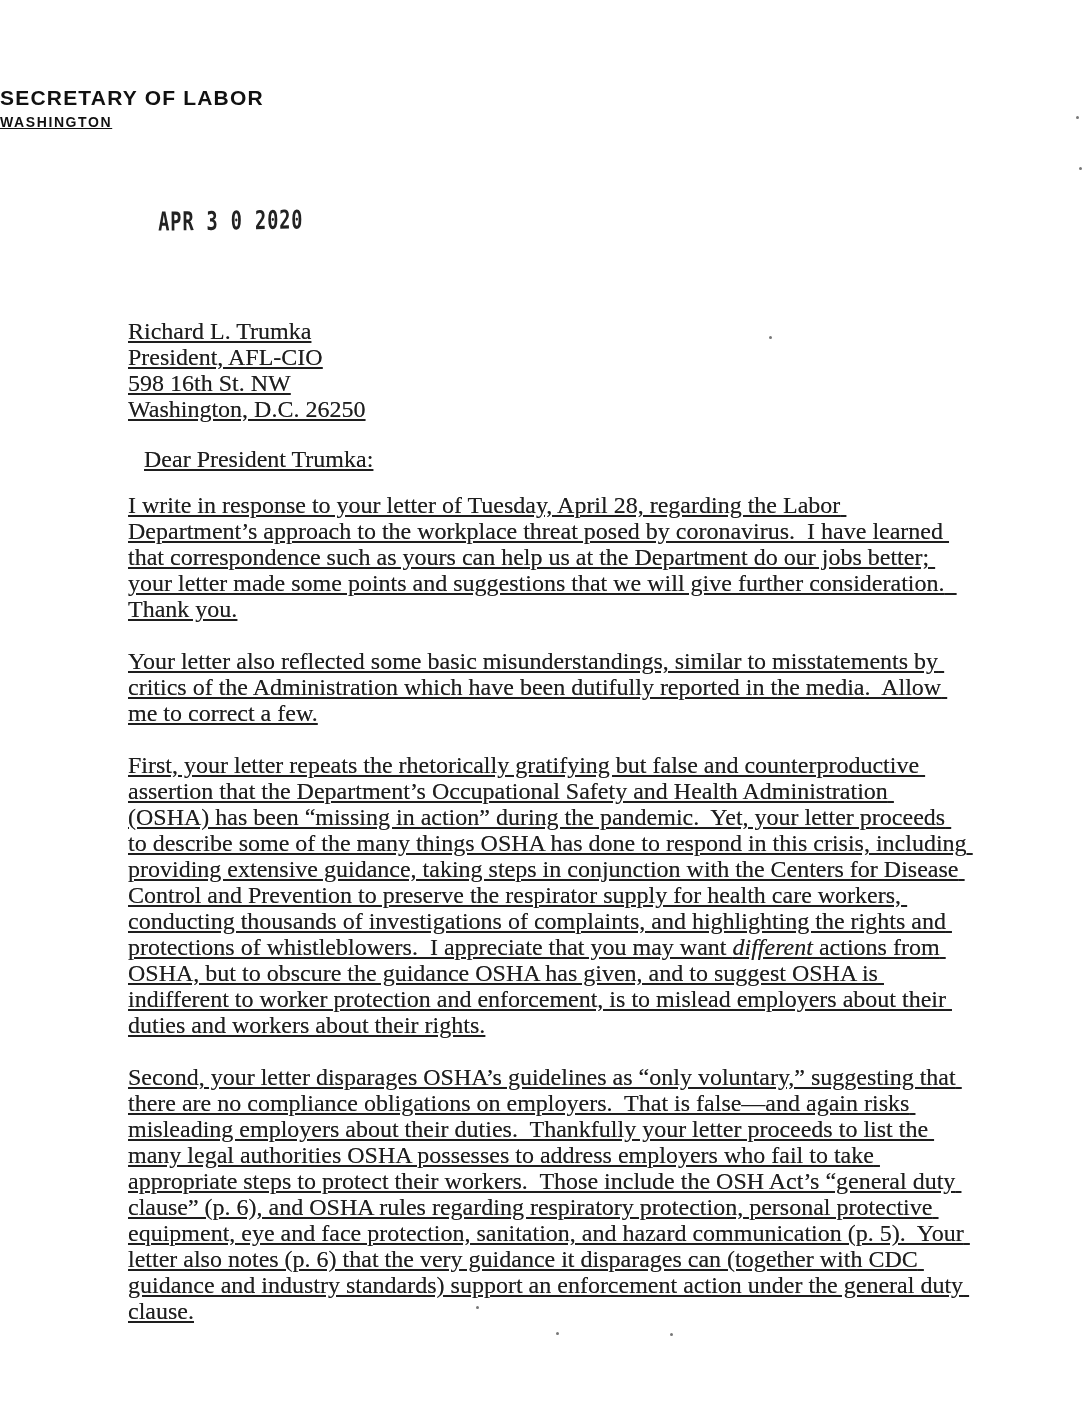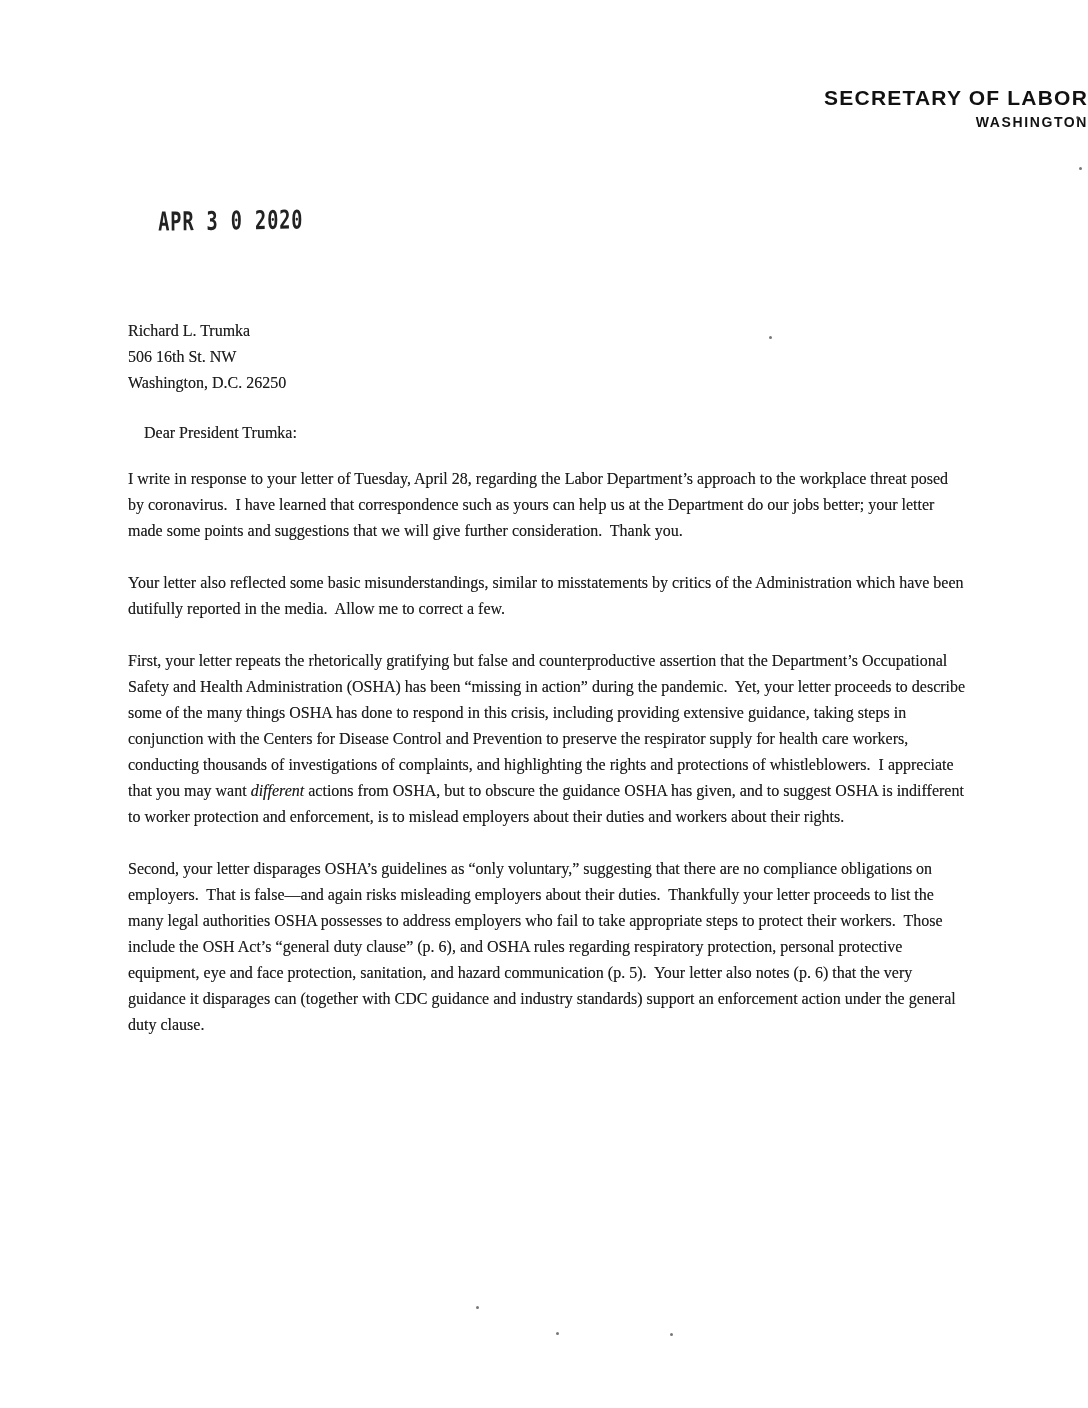--- a/index.html
+++ b/index.html
@@ -10,56 +10,58 @@
     background: #ffffff;
     font-family: "Liberation Serif", serif;
     color: #1e1e1e;
     overflow: hidden;
   }
   .letterhead {
     position: absolute;
     top: 86px;
     left: 0;
     width: 100%;
-    text-align: right;
+    text-align: left;
     font-family: "Liberation Sans", sans-serif;
     color: #111;
   }
   .letterhead-title {
     font-size: 21px;
     font-weight: 700;
     letter-spacing: 1.2px;
   }
   .letterhead-sub {
     font-size: 14px;
     font-weight: 700;
     letter-spacing: 1.6px;
     margin-top: 4px;
+    text-decoration: underline;
   }
   .date-stamp {
     position: absolute;
     left: 158px;
     top: 207px;
     font-family: "DejaVu Sans Mono", monospace;
     font-weight: 700;
     font-size: 22px;
     letter-spacing: 1px;
     color: #222;
     transform: scale(0.85, 1.18) rotate(-0.6deg);
     transform-origin: left top;
     white-space: pre;
   }
   .body-col {
     position: absolute;
     left: 128px;
     top: 318px;
     width: 840px;
-    font-size: 16px;
+    font-size: 24px;
     line-height: 26px;
     text-shadow: 0 0 0.3px rgba(20,20,20,0.55);
+    text-decoration: underline;
   }
   .recipient { margin: 0 0 24px 0; }
   .salutation { margin: 0 0 20px 16px; }
   .para { margin: 0 0 26px 0; white-space: pre-wrap; }
   .para em { font-style: italic; }
   .speck {
     position: absolute;
     width: 3px; height: 3px;
     background: #4a4a4a;
     border-radius: 50%;
@@ -74,21 +76,22 @@
   <div class="letterhead">
     <div class="letterhead-title">SECRETARY OF LABOR</div>
     <div class="letterhead-sub">WASHINGTON</div>
   </div>
 
   <div class="date-stamp">APR 3 0 2020</div>
 
   <div class="body-col">
     <div class="recipient">
       <div>Richard L. Trumka</div>
-      <div>506 16th St. NW</div>
+      <div>President, AFL-CIO</div>
+      <div>598 16th St. NW</div>
       <div>Washington, D.C. 26250</div>
     </div>
 
     <div class="salutation">Dear President Trumka:</div>
 
     <p class="para">I write in response to your letter of Tuesday, April 28, regarding the Labor Department’s approach to the workplace threat posed by coronavirus.  I have learned that correspondence such as yours can help us at the Department do our jobs better; your letter made some points and suggestions that we will give further consideration.  Thank you.</p>
     <p class="para">Your letter also reflected some basic misunderstandings, similar to misstatements by critics of the Administration which have been dutifully reported in the media.  Allow me to correct a few.</p>
     <p class="para">First, your letter repeats the rhetorically gratifying but false and counterproductive assertion that the Department’s Occupational Safety and Health Administration (OSHA) has been “missing in action” during the pandemic.  Yet, your letter proceeds to describe some of the many things OSHA has done to respond in this crisis, including providing extensive guidance, taking steps in conjunction with the Centers for Disease Control and Prevention to preserve the respirator supply for health care workers, conducting thousands of investigations of complaints, and highlighting the rights and protections of whistleblowers.  I appreciate that you may want <em>different</em> actions from OSHA, but to obscure the guidance OSHA has given, and to suggest OSHA is indifferent to worker protection and enforcement, is to mislead employers about their duties and workers about their rights.</p>
     <p class="para">Second, your letter disparages OSHA’s guidelines as “only voluntary,” suggesting that there are no compliance obligations on employers.  That is false—and again risks misleading employers about their duties.  Thankfully your letter proceeds to list the many legal authorities OSHA possesses to address employers who fail to take appropriate steps to protect their workers.  Those include the OSH Act’s “general duty clause” (p. 6), and OSHA rules regarding respiratory protection, personal protective equipment, eye and face protection, sanitation, and hazard communication (p. 5).  Your letter also notes (p. 6) that the very guidance it disparages can (together with CDC guidance and industry standards) support an enforcement action under the general duty clause.</p>
   </div>

